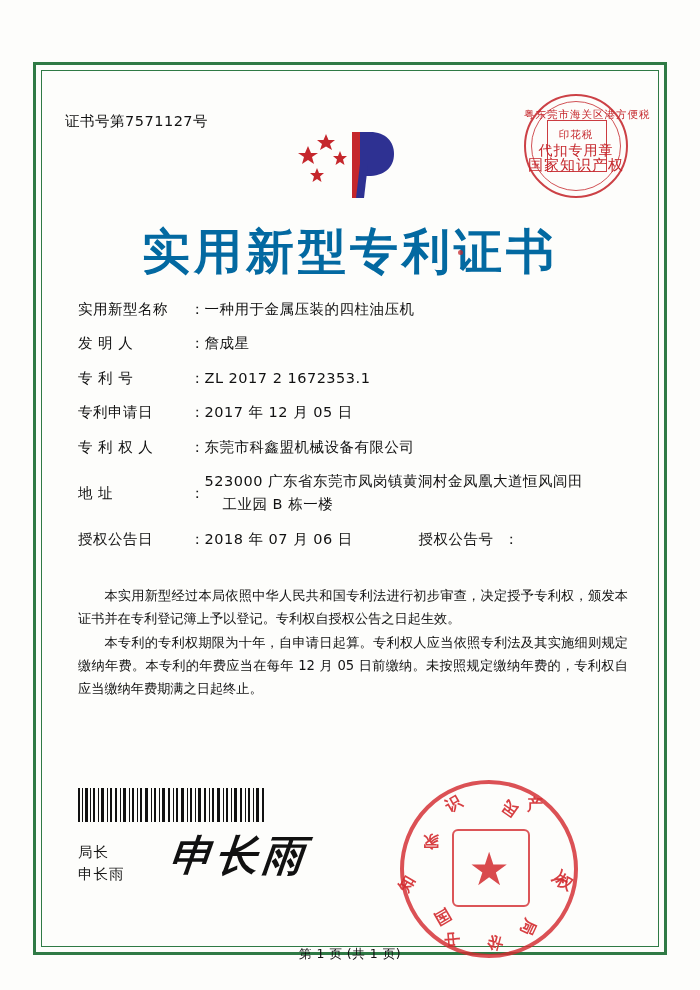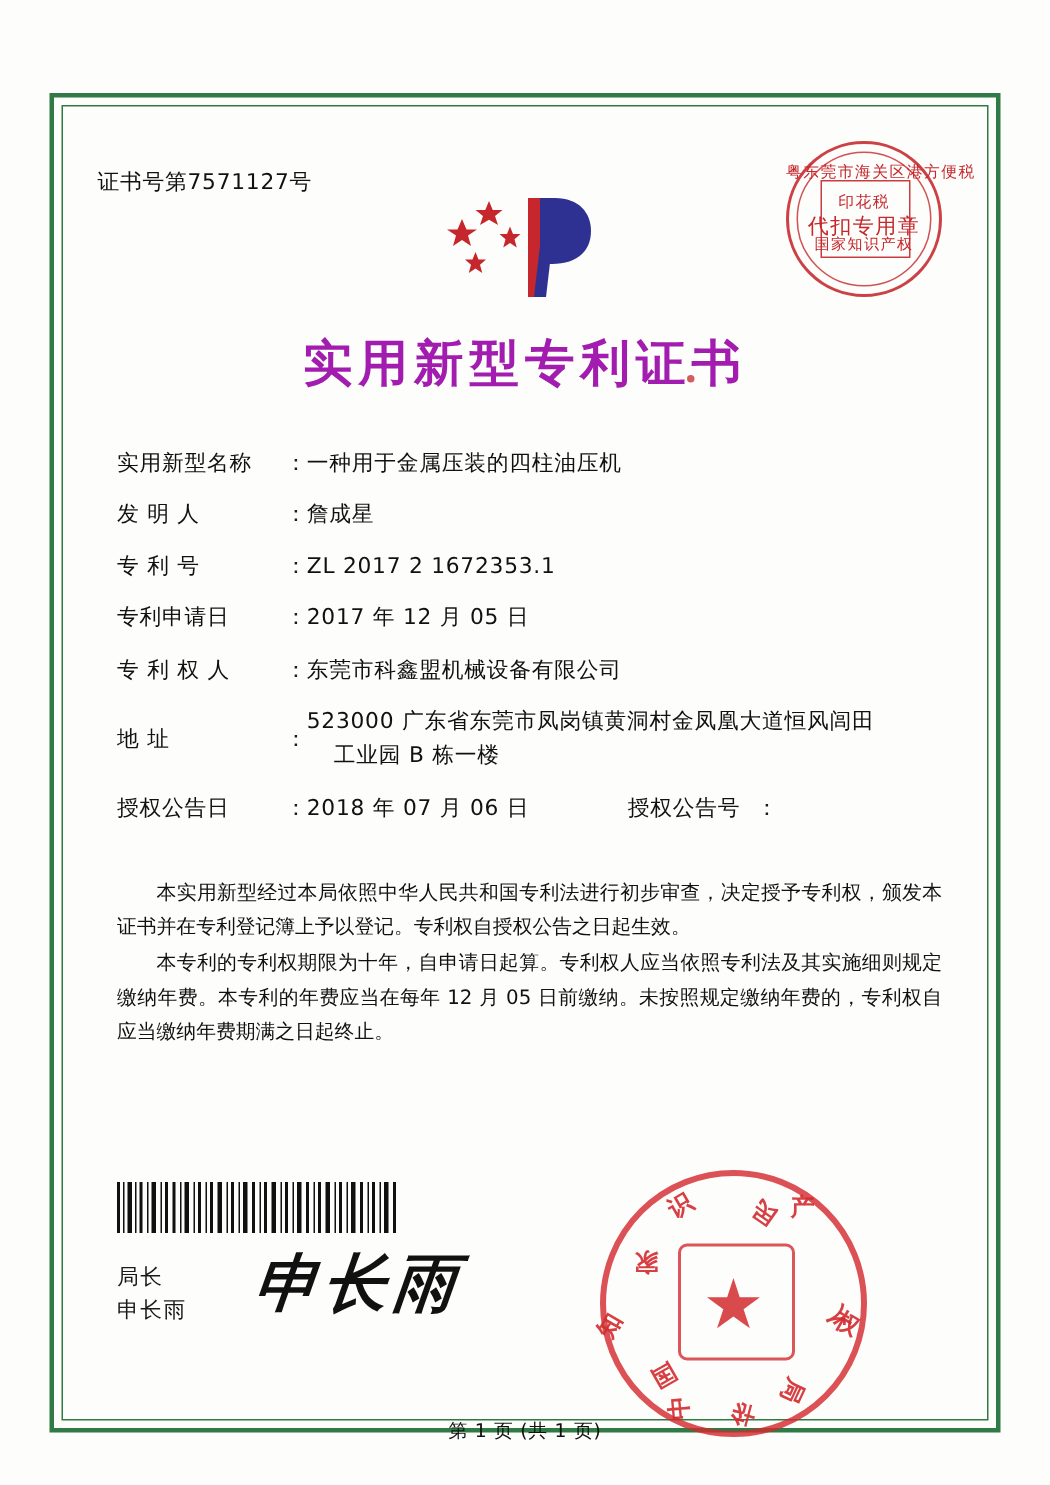--- a/index.html
+++ b/index.html
@@ -103,24 +103,24 @@
     font-size: 10.5px;
     letter-spacing: 1px;
     white-space: nowrap;
   }
   
   .title {
     position: absolute;
     left: 0; right: 0;
     top: 140px;
     text-align: center;
-    font-size: 33px;
+    font-size: 48px;
     font-weight: bold;
     letter-spacing: 4px;
-    color: #a21caf;
+    color: #0369a1;
     font-family: "DejaVu Sans", "Liberation Sans", sans-serif;
   }
   .title-dot {
     position: absolute;
     left: 50%;
     margin-left: 108px;
     top: 170px;
     width: 5px;
     height: 5px;
     border-radius: 50%;
@@ -311,21 +311,21 @@
       </svg>
     </div>
 
     <div class="seal-top">
       <div class="ring"></div>
       <div class="ring2"></div>
       <div class="boxline" style="top:14px;">粤东莞市海关区港方便税</div>
       <div class="inner-box"></div>
       <div class="boxline" style="top:34px;text-align:center;">印花税</div>
       <div class="boxline" style="top:48px; font-size:14px;">代扣专用章</div>
-      <div class="boxline" style="top:62px; font-size:10px;">国家知识产权</div>
+      <div class="boxline" style="top:62px; font-size:15px;">国家知识产权</div>
     </div>
 
     <div class="title">实用新型专利证书</div>
     <div class="title-dot"></div>
 
     <div class="fields">
 
       <div class="frow">
         <span class="flabel">实用新型名称</span>
         <span class="fsep">：</span>

